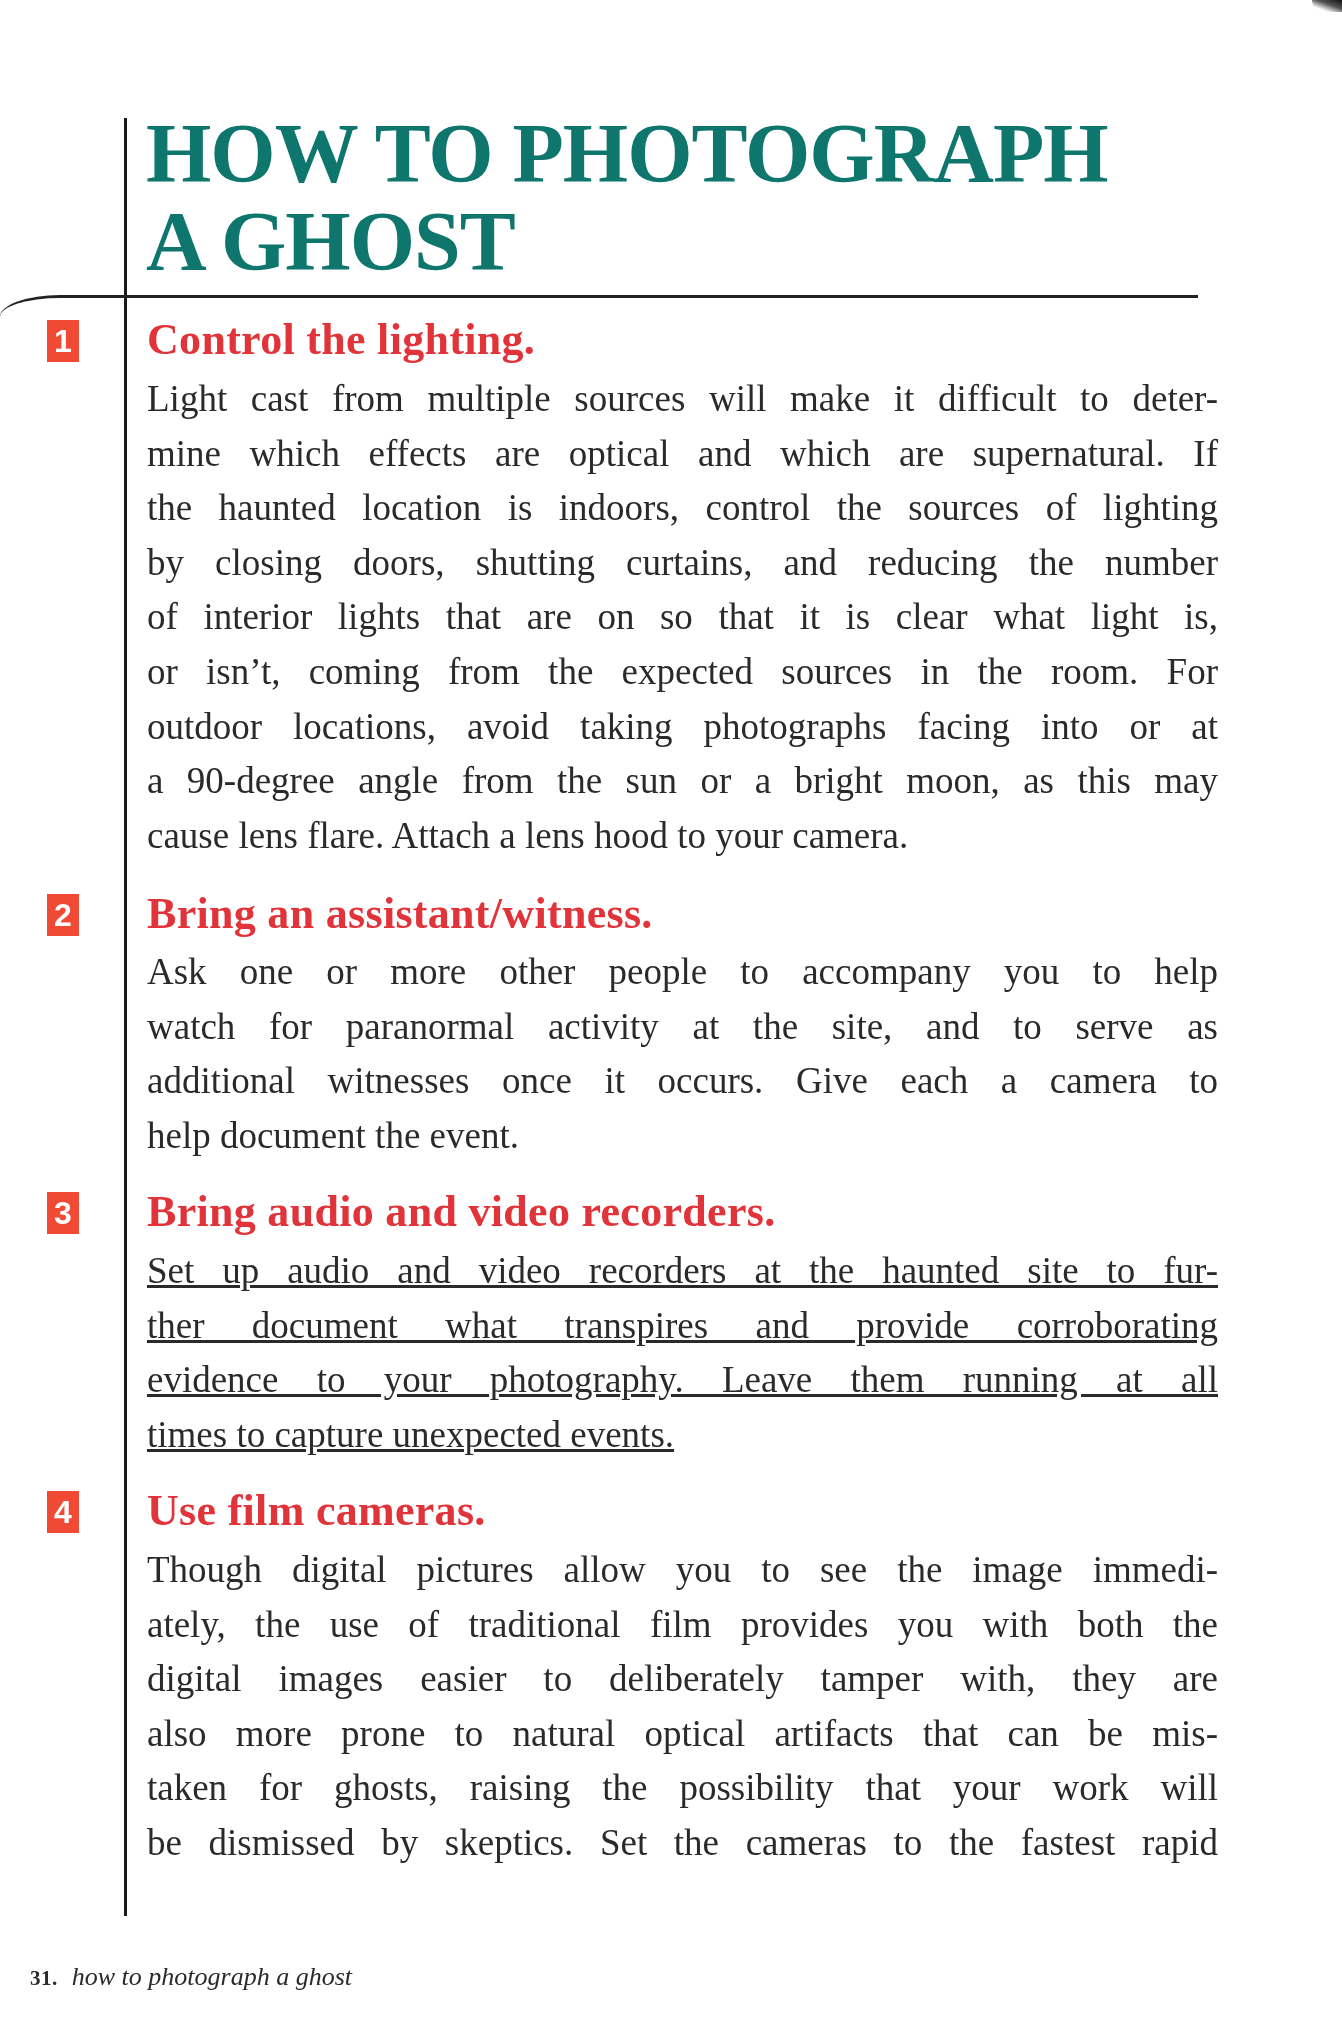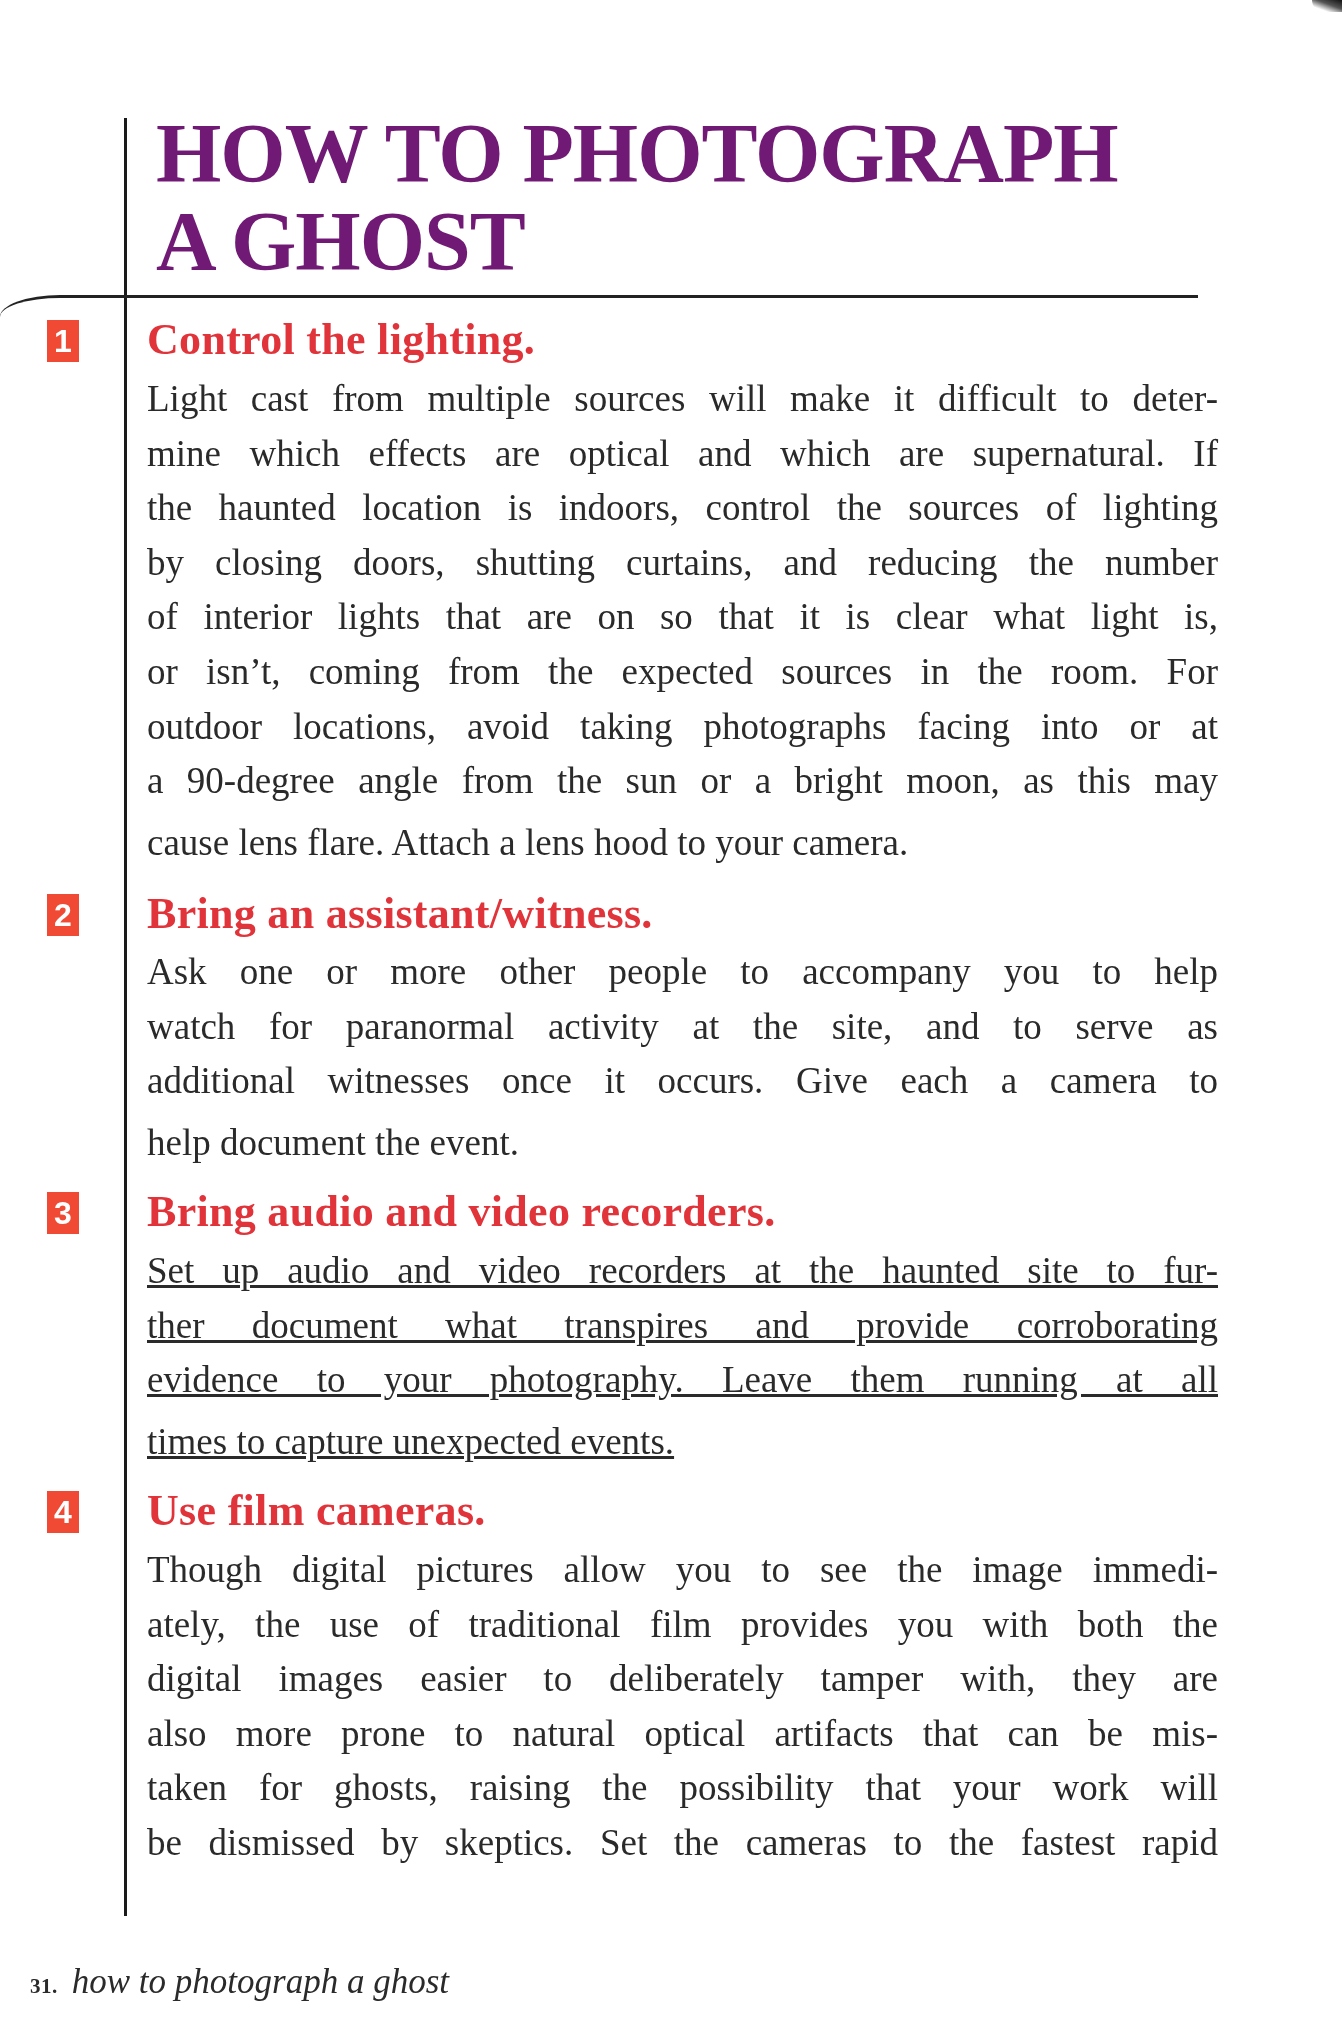--- a/index.html
+++ b/index.html
@@ -45,30 +45,30 @@
       left: 0;
       top: 295px;
       width: 126px;
       height: 30px;
       border-top: 3px solid #222;
       border-top-left-radius: 60px 22px;
       box-sizing: border-box;
     }
     .title {
       position: absolute;
-      left: 156px;
+      left: 146px;
       top: 110px;
       width: 1080px;
       margin: 0;
       font-family: "Liberation Serif", "DejaVu Serif", serif;
       font-weight: bold;
       font-size: 84px;
       line-height: 88px;
       letter-spacing: -1px;
-      color: #701a75;
+      color: #0f766e;
     }
     .section {
       position: absolute;
       left: 0;
       width: 1342px;
     }
     .badge {
       position: absolute;
       left: 47px;
       width: 32px;
@@ -106,37 +106,36 @@
     }
     .body-text .line {
       display: block;
       text-align: justify;
       text-align-last: justify;
       white-space: nowrap;
       overflow: visible;
     }
     .body-text .line.last {
       text-align-last: left;
-      margin-top: 7px;
     }
     .footer {
       position: absolute;
       left: 30px;
       top: 1962px;
       font-family: "Liberation Serif", "DejaVu Serif", serif;
       color: #2a2a2a;
     }
     .footer .page-num {
       font-size: 21px;
       font-weight: bold;
       letter-spacing: 0.5px;
       text-align: center;
     }
     .footer .running-title {
-      font-size: 35px;
+      font-size: 26px;
       font-style: italic;
       margin-left: 10px;
     }
   </style>
 </head>
 <body>
 
 <div class="corner-shadow"></div>
 
 <div class="vrule"></div>

